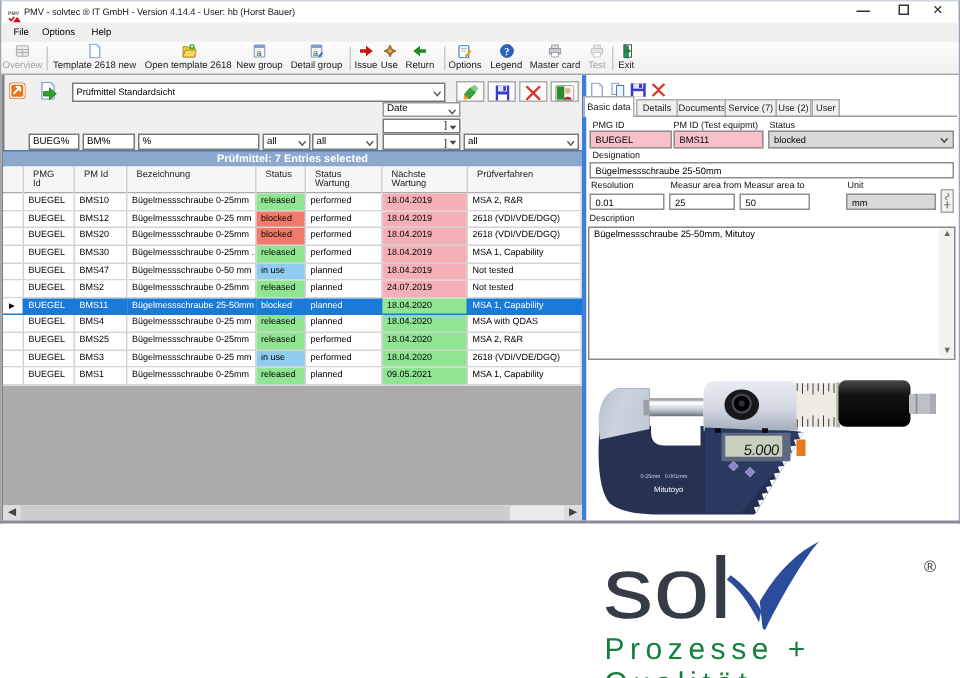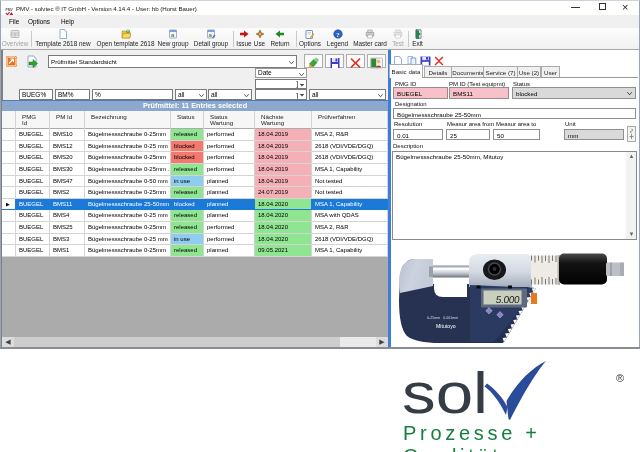--- a/index.html
+++ b/index.html
@@ -226,21 +226,21 @@
     <span style="position:absolute;right:8px;top:1px">]</span>
 <svg class="arr" style="position:absolute;right:1px;top:2.5px;width:6px;height:6px" viewBox="0 0 8 8">
       <path d="M1 2.5 L4 6 L7 2.5 Z" fill="#444"></path>
     </svg>
   </div>
 <div class="inp combo" style="left:309px;top:88.5px;width:77px;height:11px">all
 <svg class="arr" style="top:2px" viewBox="0 0 8 8">
       <path d="M1.5 2.5 L4 5.5 L6.5 2.5" stroke="#555" stroke-width="1.1" fill="none"></path>
     </svg></div>
 
-<div class="a" style="left:2px;top:100px;width:386px;height:11px;background:#8ca9cd;border-top:1px solid #4f7cb8;color:#fff;font-weight:bold;font-size:7.3px;text-align:center;line-height:10px">Prüfmittel: 11 Entries selected</div>
+<div class="a" style="left:2px;top:100px;width:386px;height:11px;background:#8ca9cd;border-top:1px solid #4f7cb8;color:#fff;font-weight:bold;font-size:7.3px;text-align:center;line-height:10px">Prüfmittel: 7 Entries selected</div>
 
 <div class="a" style="left:2px;top:111px;width:386px;height:18px;background:#f6f6f6;border-bottom:1px solid #ababab">
 <div class="hdr-c" style="left:0;width:14px"></div>
 <div class="hdr-c" style="left:14px;width:34px">PMG<br>Id</div>
 <div class="hdr-c" style="left:48px;width:35px">PM Id</div>
 <div class="hdr-c" style="left:83px;width:86px">Bezeichnung</div>
 <div class="hdr-c" style="left:169px;width:33px">Status</div>
 <div class="hdr-c" style="left:202px;width:51px">Status<br>Wartung</div>
 <div class="hdr-c" style="left:253px;width:57px">Nächste<br>Wartung</div>
 <div class="hdr-c" style="left:310px;width:76px">Prüfverfahren</div>

